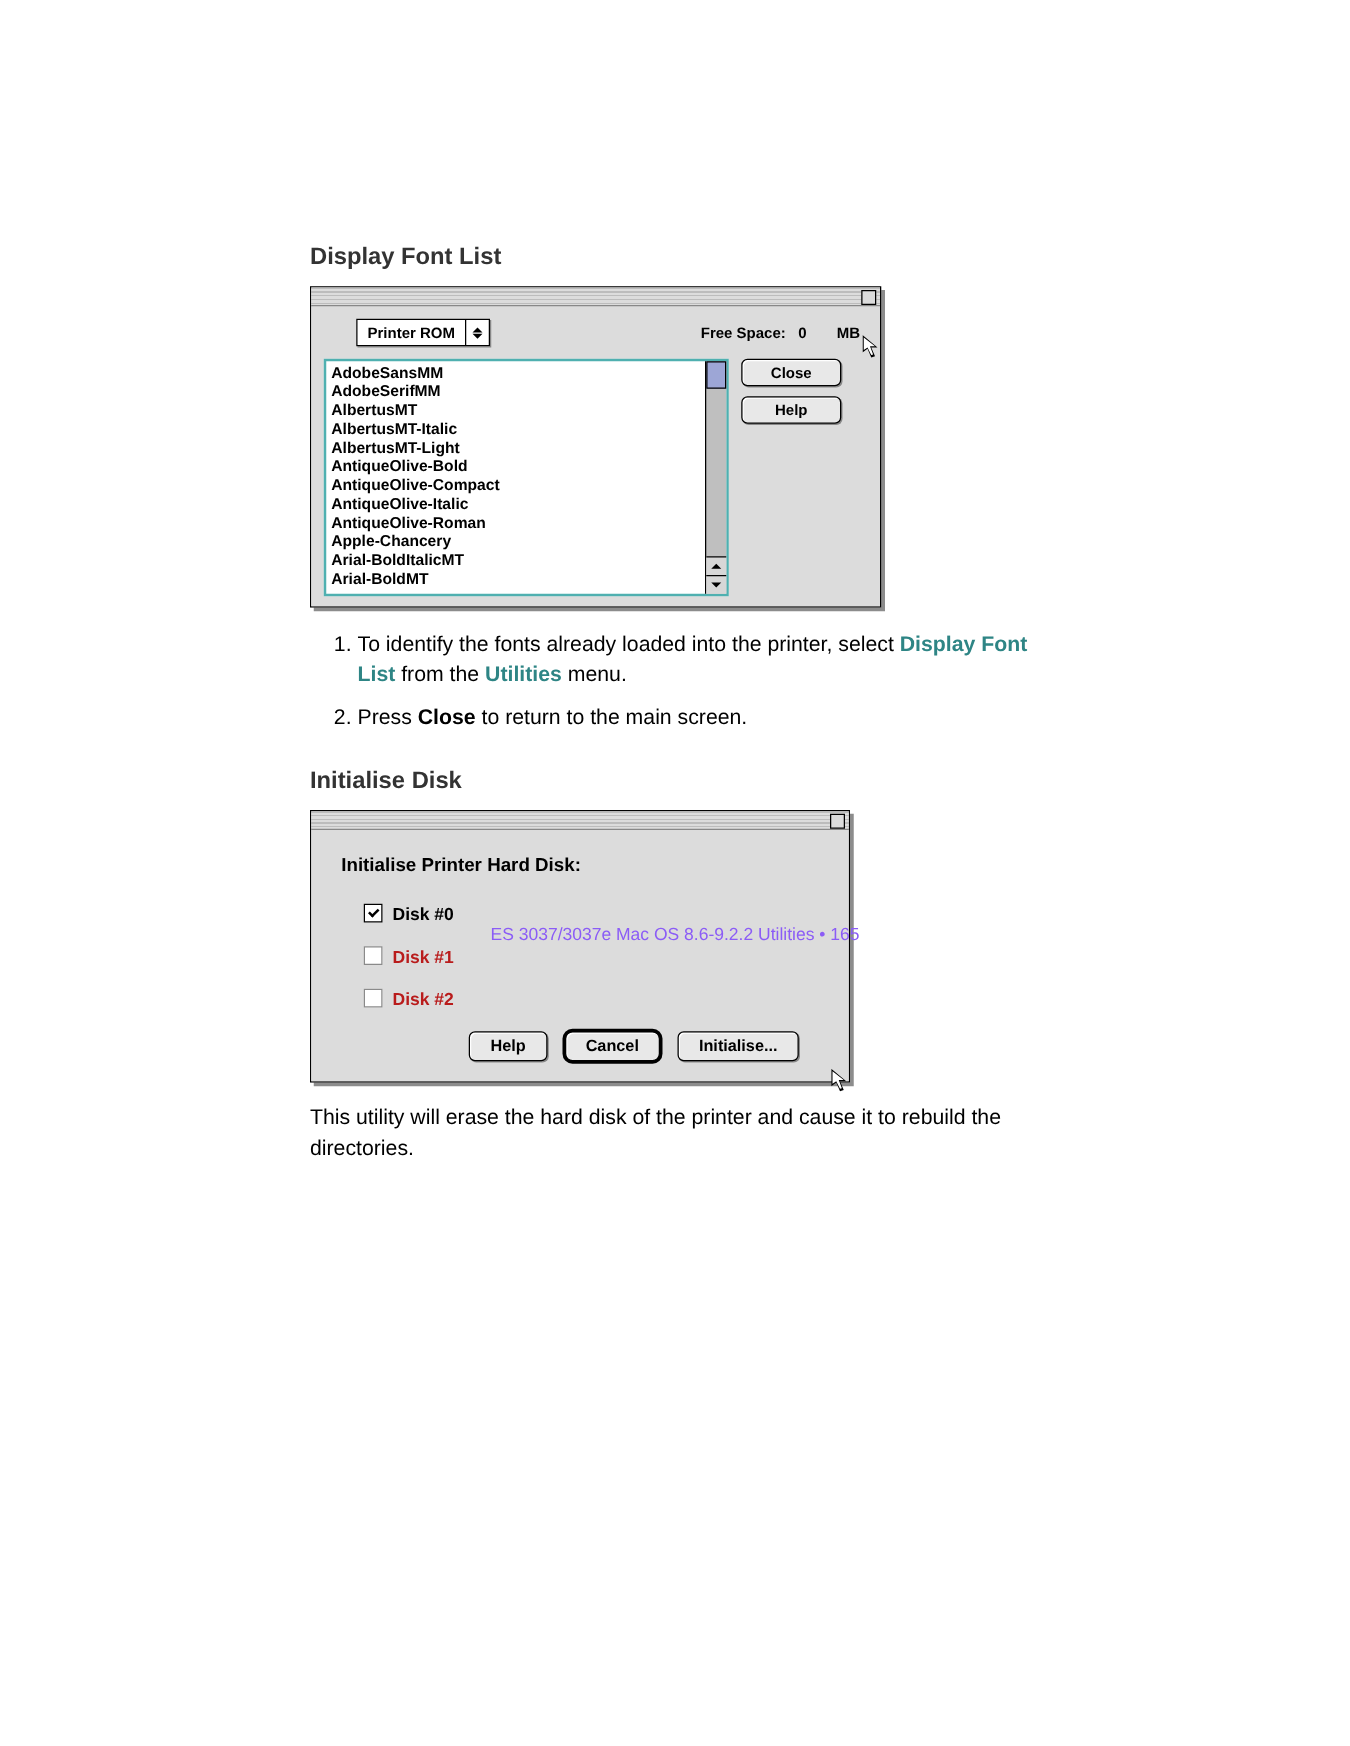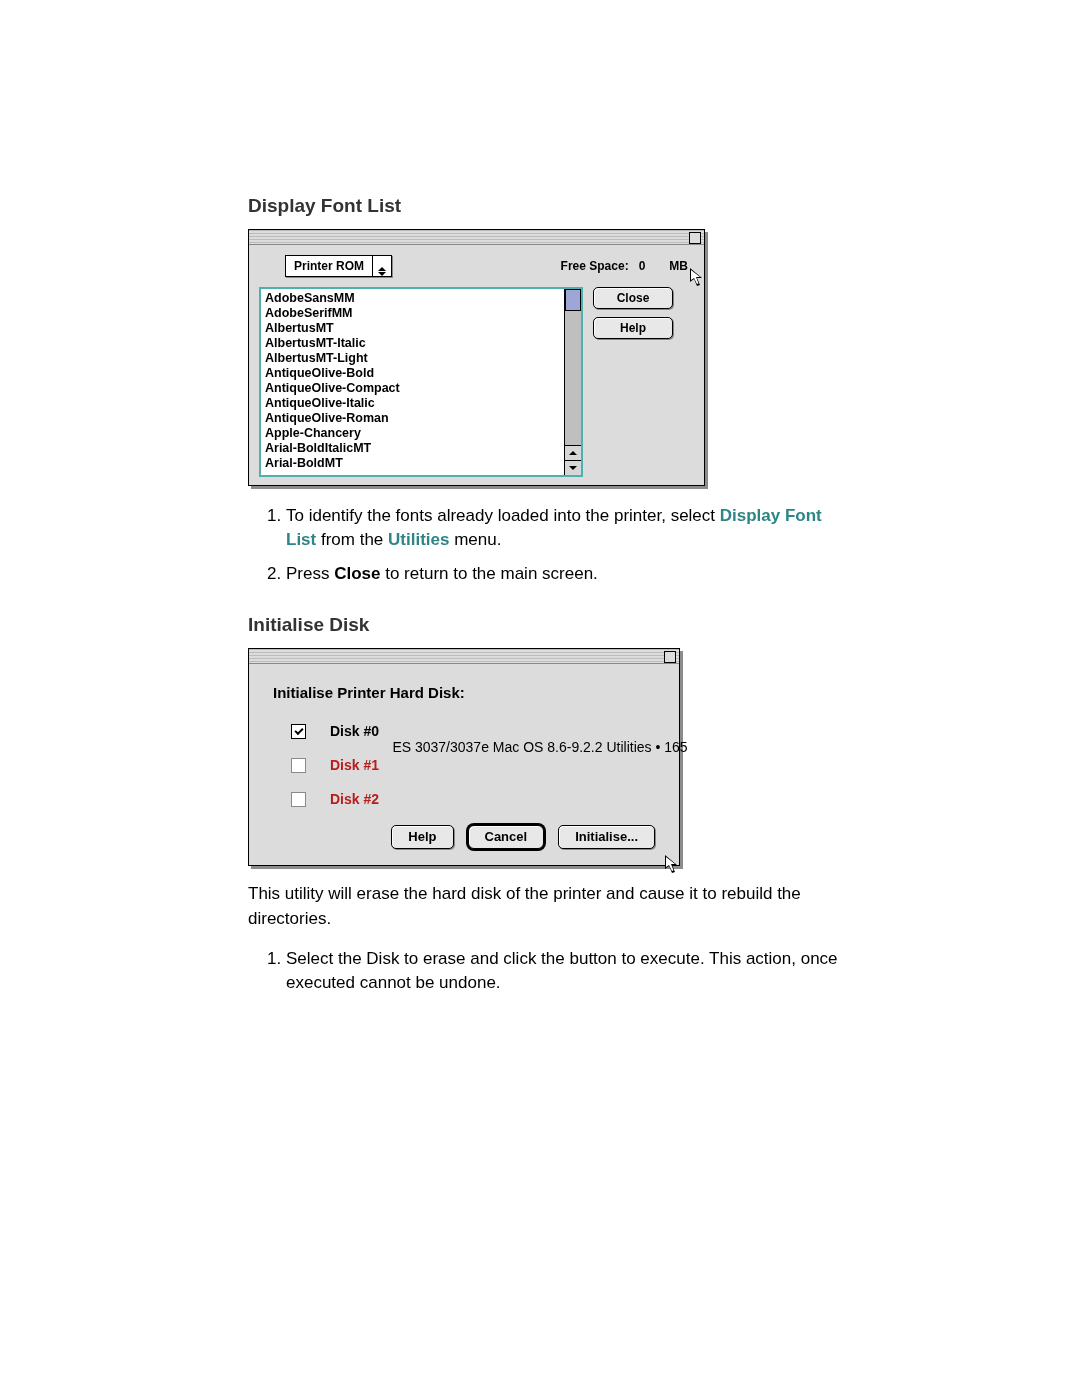--- a/index.html
+++ b/index.html
@@ -60,21 +60,21 @@
 
   
   .fl-toprow {
     display: flex;
     align-items: center;
     gap: 12px;
     padding-bottom: 10px;
   }
   .mac-dropdown {
     display: inline-flex;
-    align-items: flex-end;
+    align-items: center;
     border: 1px solid #000;
     background: #fff;
     height: 20px;
     box-shadow: 1px 1px 0 #888;
   }
   .mac-dropdown .dd-label {
     font: 700 12px/20px Arial, sans-serif;
     padding: 0 8px;
     border-right: 1px solid #000;
     white-space: nowrap;
@@ -185,29 +185,29 @@
   .teal { color: #2e8585; font-weight: 700; }
   .bold { font-weight: 700; }
   .body-p {
     font-size: 17px;
     line-height: 1.42;
     margin: 16px 0;
   }
 
   
   .id-window { width: 430px; }
-  .id-body { padding: 20px 24px 16px 24px; }
+  .id-body { padding: 20px 40px 16px 24px; }
   .id-title {
     font: 700 15px Arial, sans-serif;
     margin-bottom: 22px;
   }
   .id-row {
     display: flex;
-    align-items: flex-end;
-    gap: 24px;
+    align-items: flex-start;
+    gap: 8px;
     font: 700 14px Arial, sans-serif;
     margin: 0 0 18px 18px;
   }
   .id-row.disabled { color: #b91c1c; }
   .mac-check {
     width: 13px; height: 13px;
     border: 1px solid #000;
     background: #fff;
     display: inline-flex;
     align-items: center;
@@ -229,21 +229,21 @@
     margin-top: 10px;
   }
   .mac-btn.wide { padding: 3px 16px; font-size: 13px; }
 
   .footer {
     position: absolute;
     bottom: 336px;
     left: 0; right: 0;
     text-align: center;
     font-size: 14px;
-    color: #000000;
+    color: #8b5cf6;
   }
 </style>
 </head>
 <body>
 
 <div class="page">
 
   <h3 class="heading">Display Font List</h3>
 
   <div class="mac-window" style="position:relative">
@@ -343,18 +343,15 @@
     </div>
     <div class="cursor" style="right:14px; bottom:10px">
       <svg width="16" height="20" viewBox="0 0 16 20">
         <polygon points="0,0 0,14 4,11 7,18 10,17 7,10 12,10" fill="#000"></polygon>
         <polygon points="1,2 1,12 4,10 7,16 8.5,15.5 6,9 10,9" fill="#fff"></polygon>
       </svg>
     </div>
   </div>
 
   <p class="body-p">This utility will erase the hard disk of the printer and cause it to rebuild the directories.</p>
-  <ol class="body-ol" style="margin-top:0">
-    <li>Select the Disk to erase and click the button to execute.  This action, once executed cannot be undone.</li>
-  </ol>
 
   <div class="footer">ES 3037/3037e Mac OS 8.6-9.2.2 Utilities • 165</div>
 </div>
 
 </body></html>

